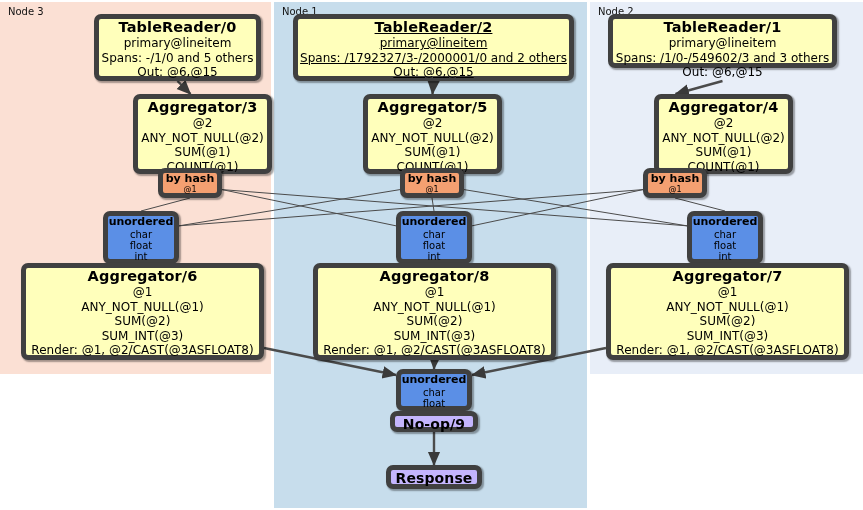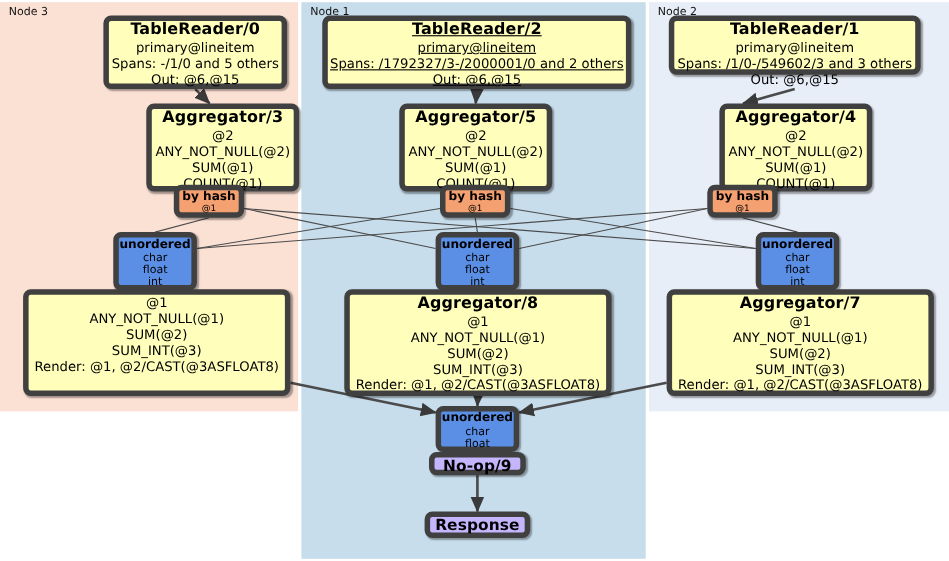--- a/index.html
+++ b/index.html
@@ -151,20 +151,21 @@
         <div class="ln">float</div>
         <div class="ln">int</div>
       </div>
       <div class="node unord" style="left: 687px; top: 211px; width: 76px; height: 53px;">
         <div class="ttl">unordered</div>
         <div class="ln">char</div>
         <div class="ln">float</div>
         <div class="ln">int</div>
       </div>
       <div class="node op" style="left: 21px; top: 263px; width: 243px; height: 97px;">
+        <div class="ttl">Aggregator/6</div>
         <div class="ln">@1</div>
         <div class="ln">ANY_NOT_NULL(@1)</div>
         <div class="ln">SUM(@2)</div>
         <div class="ln">SUM_INT(@3)</div>
         <div class="ln">Render: @1, @2/CAST(@3ASFLOAT8)</div>
       </div>
       <div class="node op" style="left: 313px; top: 263px; width: 243px; height: 97px;">
         <div class="ttl">Aggregator/8</div>
         <div class="ln">@1</div>
         <div class="ln">ANY_NOT_NULL(@1)</div>

